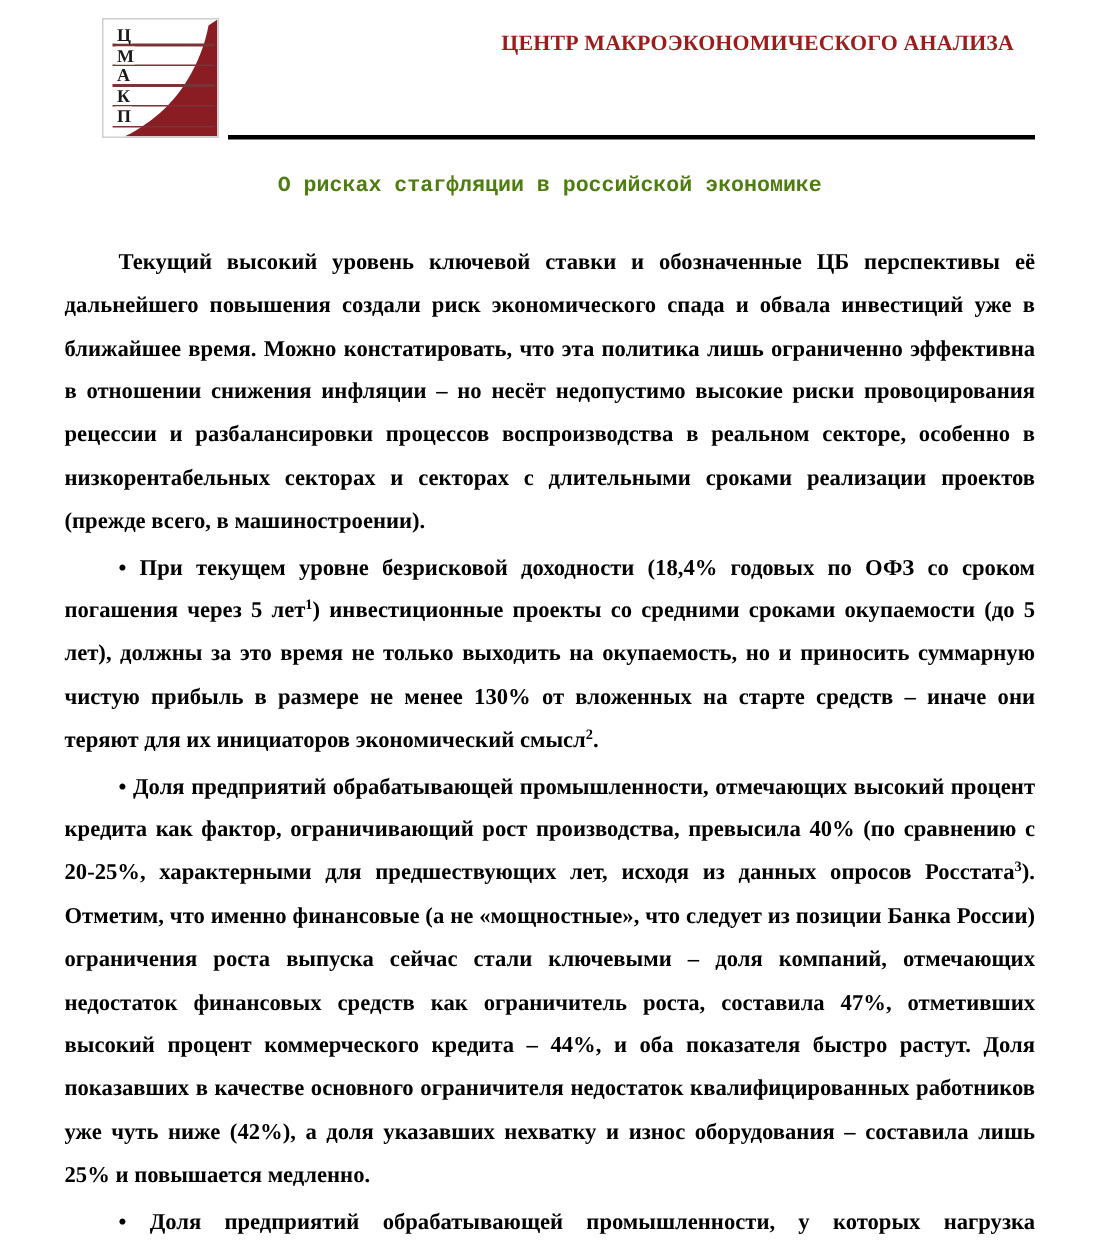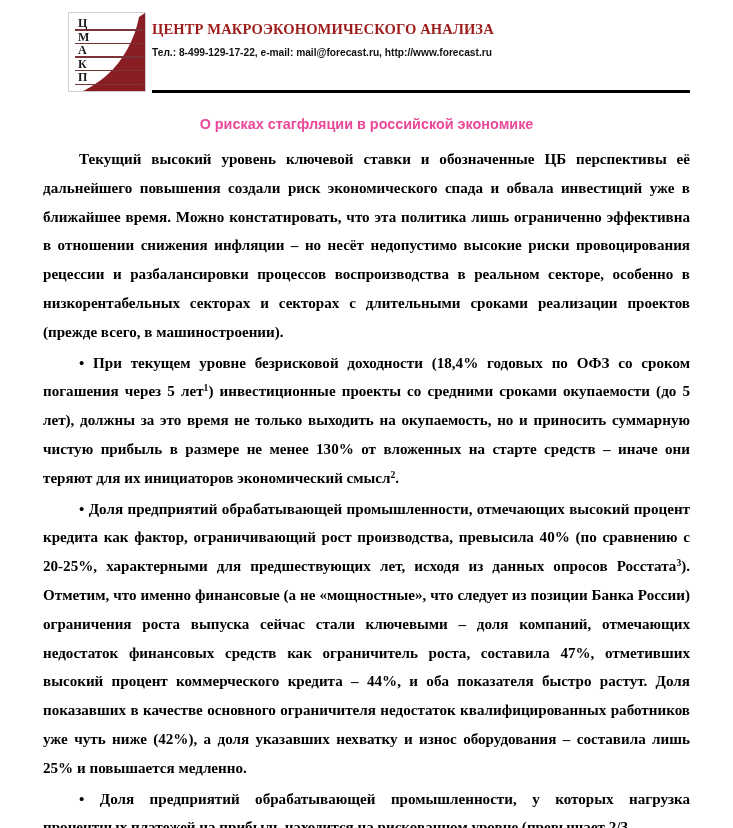--- a/index.html
+++ b/index.html
@@ -71,23 +71,23 @@
     right: -4px;
     bottom: 1px;
     height: 1.4px;
     background: #7a3336;
     z-index: 1;
   }
 
   .org-block {
     position: absolute;
     left: 152px;
-    right: 40px;
+    right: 57px;
     top: 20px;
-    text-align: left;
+    text-align: right;
   }
   .org-name {
     color: #9E1B1B;
     font-family: "Liberation Serif", "DejaVu Serif", serif;
     font-weight: bold;
     font-size: 14.6px;
     line-height: 19px;
     letter-spacing: 0.1px;
   }
   .org-contact {
@@ -102,24 +102,24 @@
     position: absolute;
     left: 152px;
     right: 43px;
     top: 90px;
     height: 2.6px;
     background: #000000;
   }
 
   
   .doc-title {
-    margin: 14px 43px 0 43px;
+    margin: 14px 43px 16px 43px;
     text-align: center;
-    color: #ec4899;
-    font-family: Liberation Sans, sans-serif;
+    color: #4d7c0f;
+    font-family: Liberation Mono, monospace;
     font-weight: bold;
     font-size: 14.4px;
     line-height: 20px;
   }
 
   .content {
     margin: 0 43px 0 43px;
     padding-top: 11px;
     font-weight: bold;
   }
@@ -181,21 +181,20 @@
         <span class="ltr">П</span>
         <span class="rule"></span>
       </div>
     </div>
   </div>
 
   <div class="org-block">
     <div class="org-name">
       <div>ЦЕНТР МАКРОЭКОНОМИЧЕСКОГО АНАЛИЗА</div>
     </div>
-    <div class="org-contact">Тел.: 8-499-129-17-22, e-mail: mail@forecast.ru, http://www.forecast.ru</div>
   </div>
 
   <div class="head-rule"></div>
 </div>
 
 <div class="doc-title">О рисках стагфляции в российской экономике</div>
 
 <div class="content">
 
   <p class="para indent">

